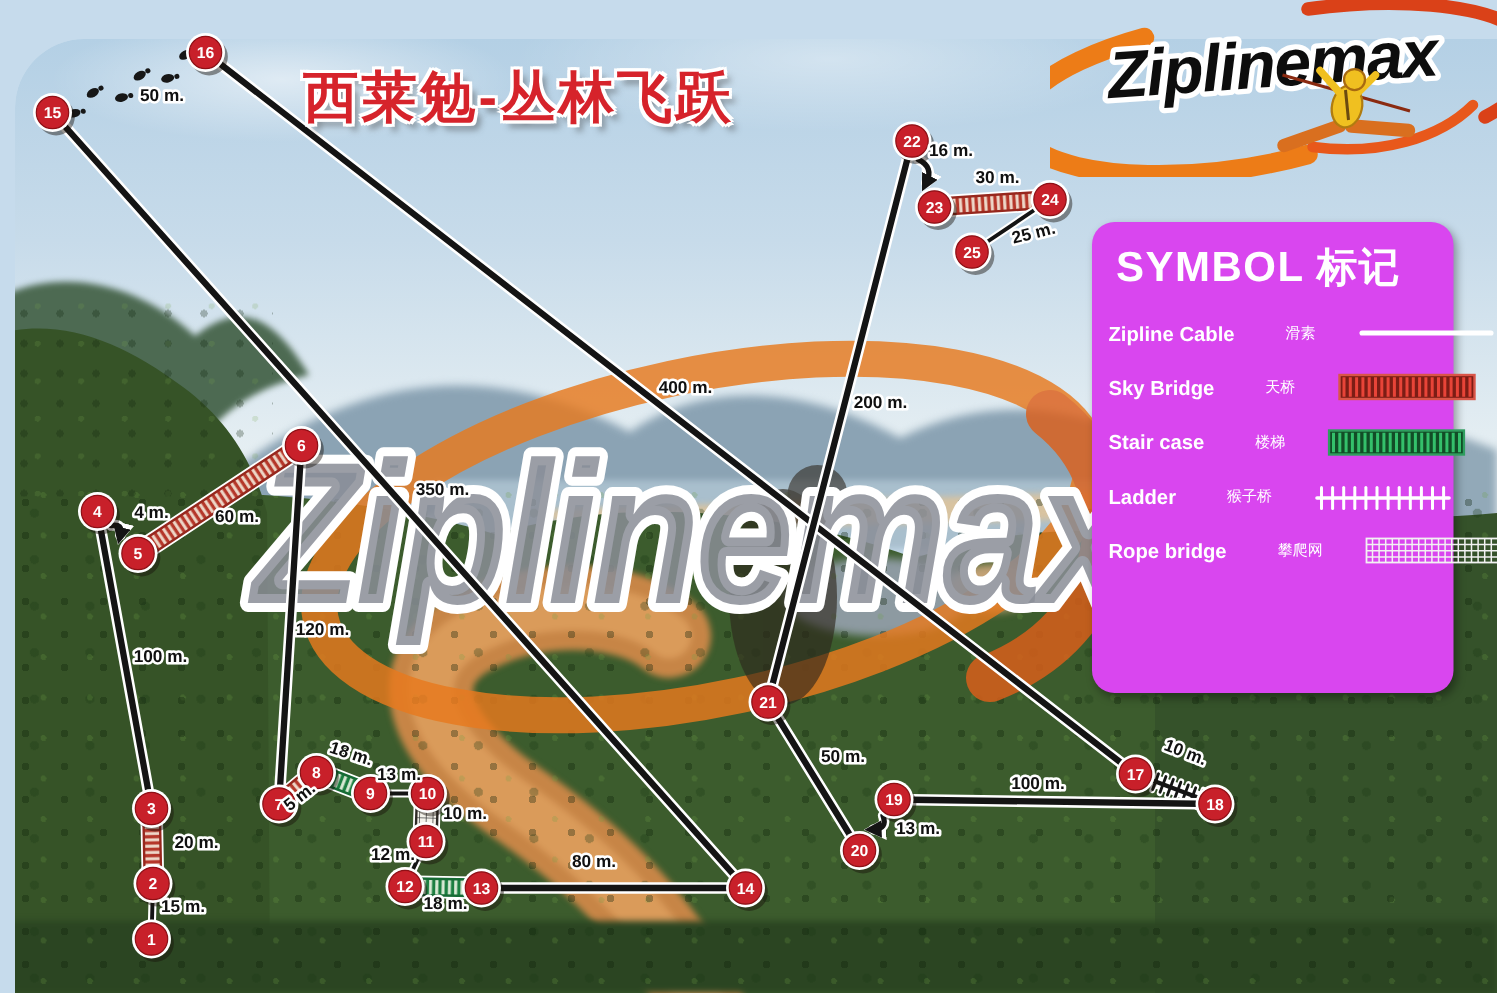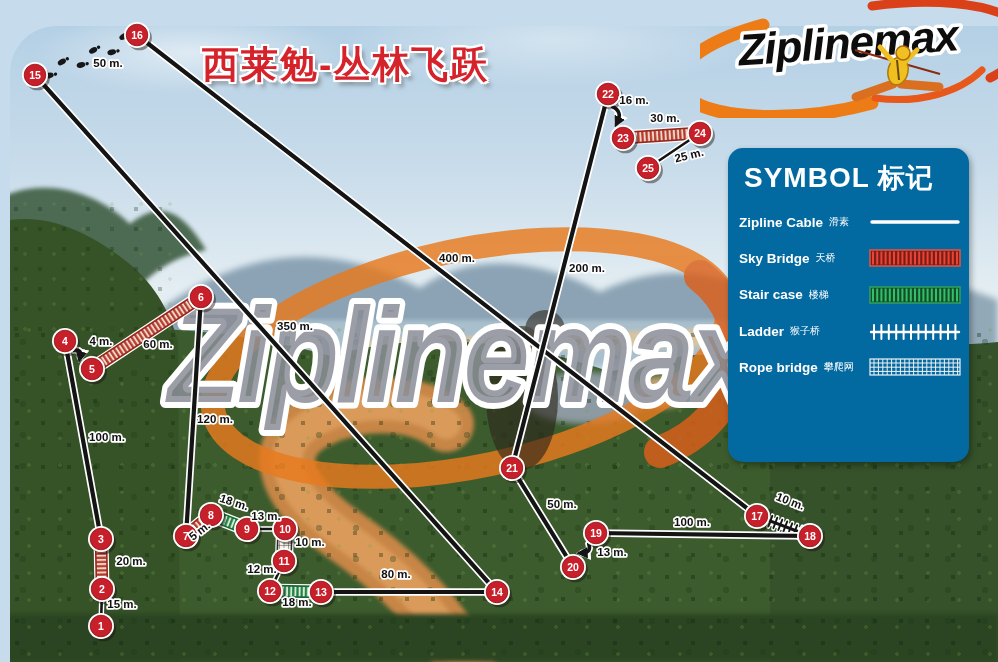--- a/index.html
+++ b/index.html
@@ -47,27 +47,27 @@
     text-shadow:
       -2px -2px 0 #fff, 2px -2px 0 #fff, -2px 2px 0 #fff, 2px 2px 0 #fff,
       0 -2px 0 #fff, 0 2px 0 #fff, -2px 0 0 #fff, 2px 0 0 #fff,
       4px 5px 4px rgba(70,70,70,.55);
     white-space:nowrap;
   }
   .logo-svg{position:absolute;left:700px;top:0;width:298px;height:118px;}
   
   .legend{
     position:absolute;left:728px;top:148px;width:241px;height:314px;
-    background:#0369a1;border-radius:15px;color:#fff;
+    background:#d946ef;border-radius:15px;color:#fff;
     box-shadow:2px 3px 6px rgba(0,0,0,.35);
   }
   .legend-title{padding:12px 0 4px 16px;font-size:28px;font-weight:800;letter-spacing:1px;white-space:nowrap;}
   .legend-title .zh{font-weight:700;margin-left:8px;font-size:27px;}
   .legend-rows{position:absolute;left:0;right:0;top:56px;bottom:4px;}
-  .legend-row{height:36.3px;display:flex;align-items:center;padding-left:11px;}
+  .legend-row{height:36.3px;display:flex;align-items:center;padding-left:11px;gap:28px;}
   .legend-row .en{font-size:13.5px;font-weight:700;white-space:nowrap;}
   .legend-row .zh{font-size:10px;margin-left:6px;white-space:nowrap;}
   .legend-row .sym{margin-left:auto;margin-right:8px;flex-shrink:0;}
 </style>
 </head>
 <body>
 
 <div class="stage">
 
   <div class="photo">

